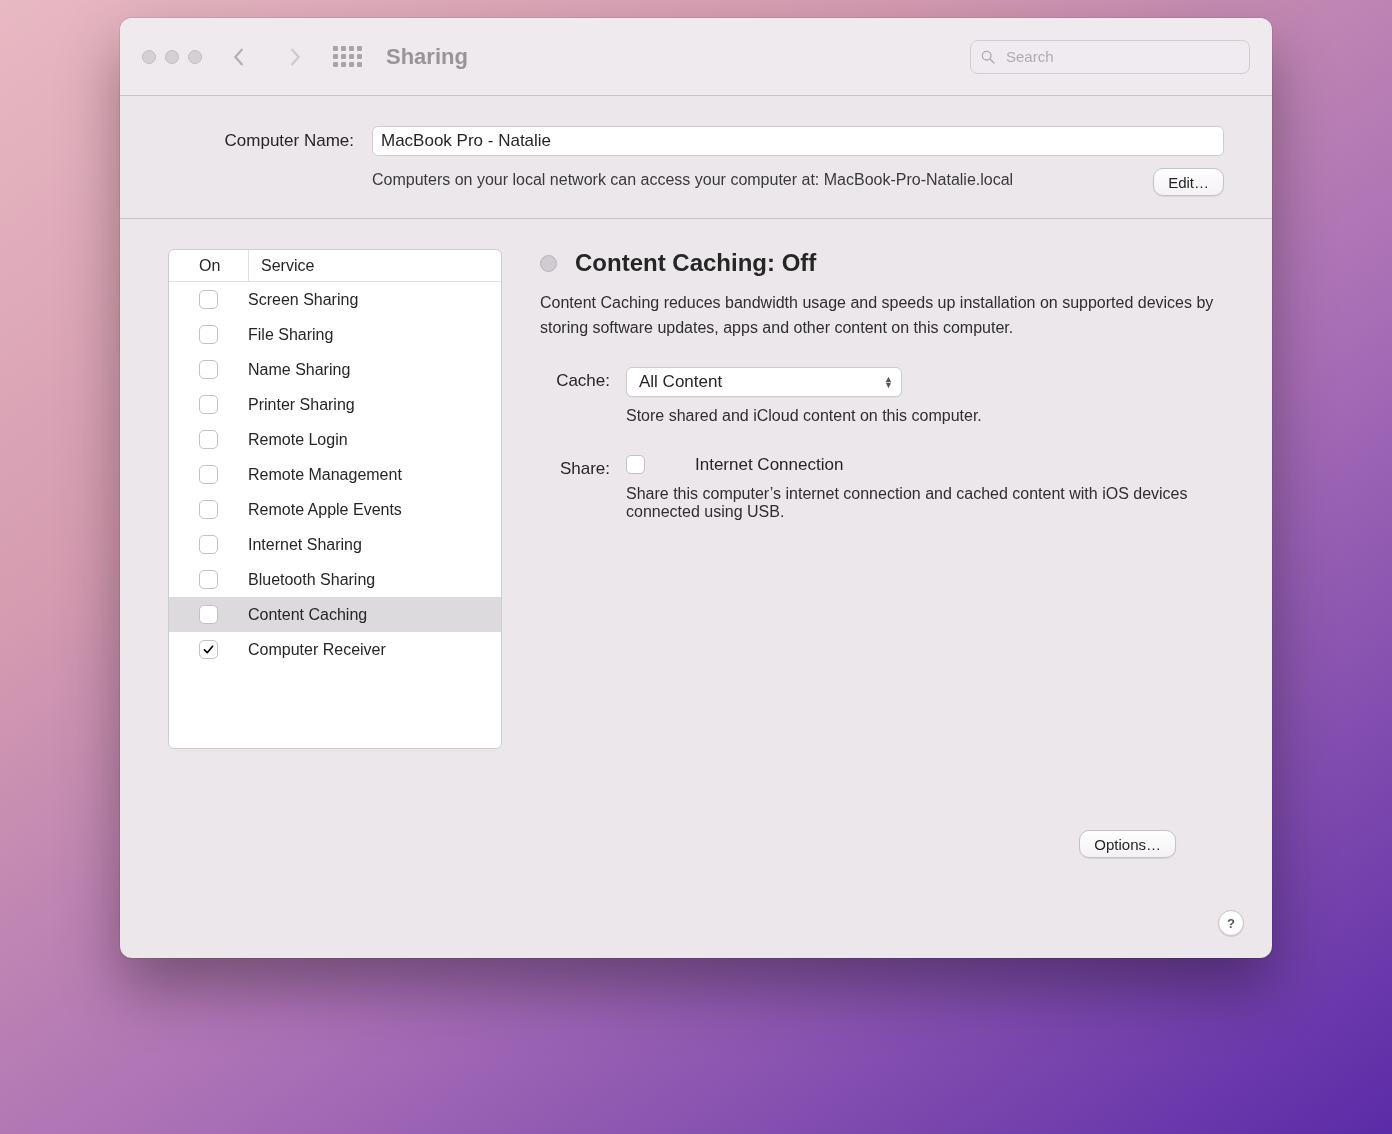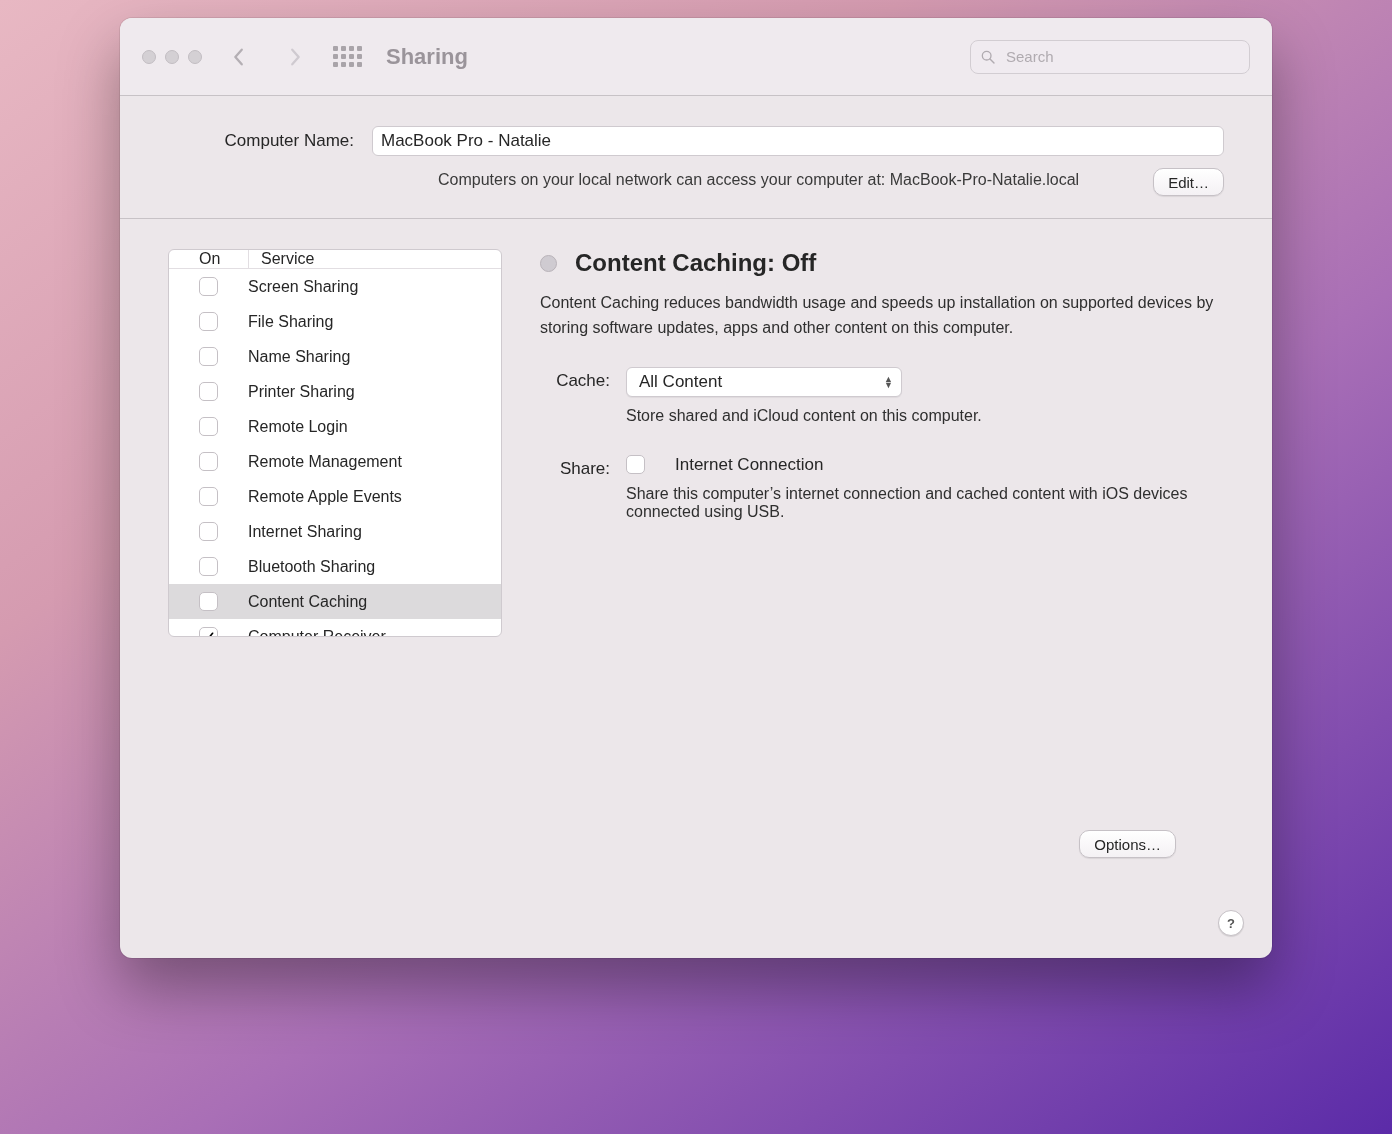--- a/index.html
+++ b/index.html
@@ -56,31 +56,31 @@
   
   .upper{
     padding:30px 48px 22px 48px;border-bottom:1px solid var(--divider);
   }
   .field-row{display:flex;align-items:center;gap:18px;}
   .field-label{font-size:17px;text-align:right;width:186px;}
   .text-input{
     flex:1;height:30px;border:1px solid #cfcacf;border-radius:6px;background:#fff;
     padding:0 8px;font-size:17px;color:#262626;
   }
-  .sub-row{display:flex;gap:8px;margin-top:12px;margin-left:204px;align-items:flex-start;text-align:center;}
+  .sub-row{display:flex;gap:8px;margin-top:12px;margin-left:204px;align-items:flex-start;}
   .sub-text{font-size:16px;color:#3a3a3a;line-height:1.5;flex:1;}
   .btn{
     height:28px;padding:0 14px;border:1px solid #c6c1c6;border-radius:10px;background:linear-gradient(#fff,#f4f1f4);
     font-size:15px;color:#262626;cursor:default;box-shadow:0 1px 1px rgba(0,0,0,0.08);display:flex;align-items:center;
   }
 
   
   .main{flex:1;display:flex;padding:30px 48px 20px 48px;gap:38px;}
   .service-list{
-    width:334px;height:388px;border:1px solid #cfcacf;border-radius:6px;background:#fff;
+    width:334px;height:500px;border:1px solid #cfcacf;border-radius:6px;background:#fff;
     overflow:hidden;display:flex;flex-direction:column;font-size:16px;
   }
   .sl-header{display:flex;height:32px;align-items:center;border-bottom:1px solid #e2dee2;}
   .sl-on{width:80px;padding-left:30px;border-right:1px solid #e2dee2;height:100%;display:flex;align-items:center;}
   .sl-service{padding-left:12px;}
   .sl-row{display:flex;align-items:center;height:35px;padding-left:30px;}
   .sl-row.selected{background:var(--list-sel);}
   .chk{
     width:19px;height:19px;border:1px solid #c5c0c5;border-radius:5px;background:#fff;
     display:flex;align-items:center;justify-content:center;margin-right:30px;flex-shrink:0;
@@ -97,21 +97,21 @@
   .opt-row{display:flex;align-items:flex-start;gap:16px;margin-bottom:8px;}
   .opt-label{width:70px;text-align:right;font-size:17px;padding-top:4px;}
   .opt-body{flex:1;}
   .select{
     width:276px;height:30px;border:1px solid #cfcacf;border-radius:6px;background:#fff;
     display:flex;align-items:center;justify-content:space-between;padding:0 8px 0 12px;font-size:17px;
     box-shadow:0 1px 1px rgba(0,0,0,0.06);
   }
   .select .arrows{display:flex;flex-direction:column;line-height:6px;font-size:9px;color:#555;}
   .hint{font-size:16px;color:#2f2f2f;margin-top:10px;}
-  .share-row{display:flex;align-items:center;gap:0;}
+  .share-row{display:flex;align-items:center;gap:20px;}
   .share-label{font-size:17px;}
 
   .footer{padding:8px 48px 18px 0;display:flex;justify-content:flex-end;}
   .help-row{display:flex;justify-content:flex-end;padding:14px 28px 22px 0;}
   .help{
     width:26px;height:26px;border-radius:50%;border:1px solid #c6c1c6;background:#fff;
     display:flex;align-items:center;justify-content:center;font-weight:700;color:#555;box-shadow:0 1px 1px rgba(0,0,0,0.1);
   }
 </style>
 </head>

